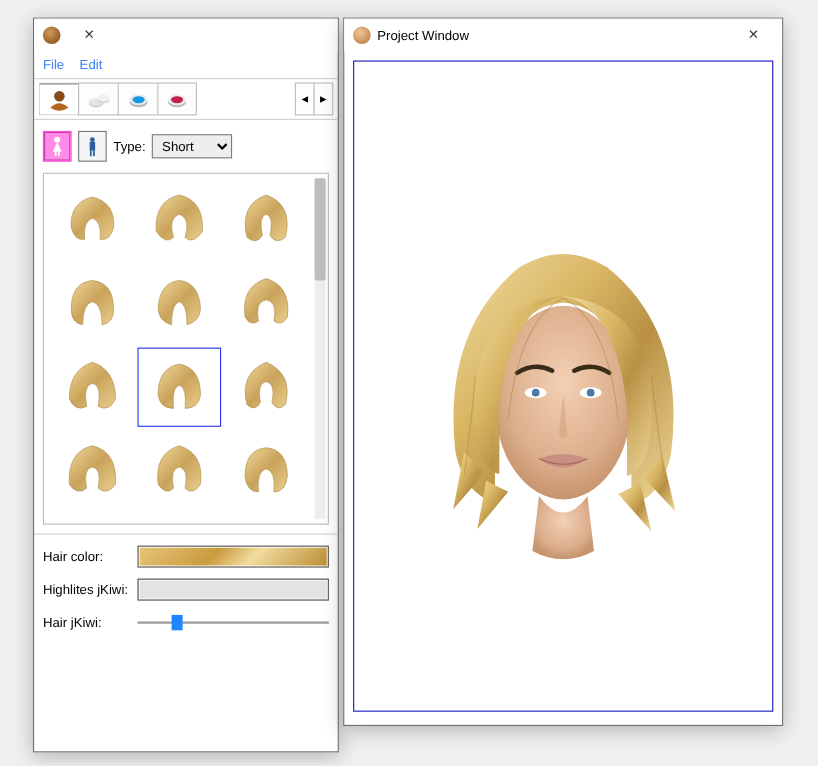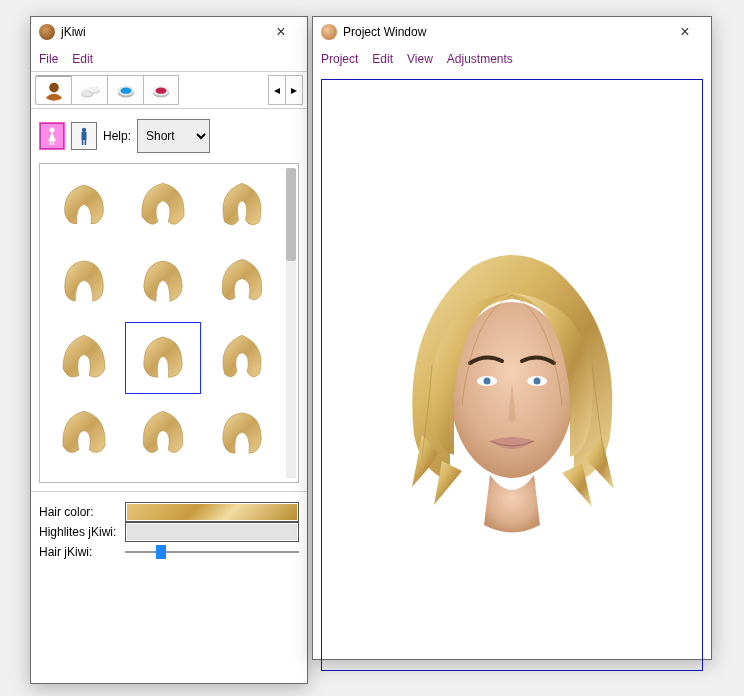--- a/index.html
+++ b/index.html
@@ -4,40 +4,40 @@
 <style>
   * { box-sizing: border-box; margin: 0; padding: 0; font-family: "Segoe UI", Tahoma, sans-serif; font-size: 12px; }
   body { background: #f0f0f0; width: 744px; height: 696px; position: relative; overflow: hidden; }
   .win { position: absolute; background: #fff; border: 1px solid #6b6b6b; box-shadow: 0 4px 18px rgba(0,0,0,0.25); }
   .win-left  { left: 30px; top: 16px; width: 278px; height: 668px; }
   .win-right { left: 312px; top: 16px; width: 400px; height: 644px; }
   .titlebar { height: 30px; display: flex; align-items: center; padding: 0 6px 0 8px; background: #fff; }
   .titlebar .app-icon { width: 16px; height: 16px; border-radius: 50%; margin-right: 6px; }
   .titlebar .title { flex: 1; color: #000; }
   .titlebar .close { width: 40px; text-align: center; color: #333; font-size: 16px; cursor: pointer; }
-  .menubar { height: 24px; display: flex; align-items: center; gap: 14px; padding: 0 8px; color: #701a75; }
+  .menubar { height: 24px; display: flex; align-items: center; gap: 14px; padding: 0 8px; color: #3b82f6; }
   .menubar span { cursor: pointer; }
   .tool-row { height: 38px; display: flex; align-items: center; border-top: 1px solid #d0d0d0; border-bottom: 1px solid #d0d0d0; padding: 0 4px; }
   .tool-tab { width: 36px; height: 30px; border: 1px solid #bbb; border-right: none; display:flex; align-items:center; justify-content:center; background:#fdfdfd; position: relative; }
   .tool-tab:first-child { border-top-left-radius:3px; border-bottom-left-radius:3px; }
   .tool-tab.selected { background:#fff; border-top:2px solid #aaa; }
   .tool-tab:last-of-type { border-right:1px solid #bbb; }
   .arrow-btn { width: 18px; height: 30px; border: 1px solid #bbb; display:flex;align-items:center;justify-content:center;margin-left:4px;cursor:pointer;background:#fdfdfd; }
   .section-label { padding: 8px; border-bottom:1px solid #d0d0d0; }
   .options-bar { display:flex; align-items:center; gap:6px; padding:10px 8px; }
   .gender-btn { width:26px; height:28px; border:1px solid #777; display:flex;align-items:center;justify-content:center;cursor:pointer;background:#f5f5f5;}
   .gender-btn.sel { background:#ff8be6; border-color:#ff57db; box-shadow:0 0 0 1px #c13aa5 inset;}
-  select { height:34px; border:1px solid #7a7a7a; background:#eee; padding:0 4px; }
+  select { height:22px; border:1px solid #7a7a7a; background:#eee; padding:0 4px; }
   .thumb-grid-wrap { margin:0 8px; border:1px solid #bbb; height:320px; padding:6px; position:relative; }
   .thumb-grid { width: calc(100% - 12px); height:100%; overflow:hidden; display:grid; grid-template-columns: repeat(3,1fr); grid-auto-rows:72px; gap:4px;}
   .thumb { border:1px solid transparent; cursor:pointer; display:flex;align-items:center;justify-content:center; }
   .thumb.sel { border:1px solid #2030f0; }
   .scroll-track { position:absolute; right:2px; top:4px; bottom:4px; width:10px; background:#eee; }
   .scroll-thumb { position:absolute; left:0; top:0; width:100%; height:30%; background:#bdbdbd; border-radius:2px;}
-  .props { padding:10px 8px; display:grid; grid-template-columns:86px 1fr; align-items:center; border-top:1px solid #d0d0d0; margin-top:8px;}
+  .props { padding:10px 8px; display:grid; grid-template-columns:86px 1fr; row-gap:10px; align-items:center; border-top:1px solid #d0d0d0; margin-top:8px;}
   .swatch { height:20px; border:1px solid #555; box-shadow:inset 0 0 0 1px #fff; }
   .swatch.hair { background:linear-gradient(135deg,#e8c57a,#c99b3e 40%,#f2dca0 60%,#b98b2f);}
   .swatch.grey { background:#e3e3e3;}
   .slider { position:relative; height:20px; }
   .slider-track { position:absolute; left:0; right:0; top:9px; height:2px; background:#999;}
   .slider-thumb { position:absolute; top:3px; left:18%; width:10px;height:14px; background:#1e87ff; }
   .canvas-area { margin:8px; height:592px; border:1px solid #1316b7; display:flex;align-items:center;justify-content:center; }
 
   
   .hair-svg { width:56px; height:56px; }
@@ -45,21 +45,20 @@
   
   .ic { width:22px; height:22px; }
 
 </style>
 </head>
 <body>
 
 <div class="win win-left">
   <div class="titlebar">
     <div class="app-icon" style="background:radial-gradient(circle at 40% 35%,#d49a5a,#7a4417);"></div>
-    <div class="title">jKiwi</div>
     <div class="close">×</div>
   </div>
   <div class="menubar">
     <span>File</span>
     <span>Edit</span>
   </div>
 
   <div class="tool-row">
     <div class="tool-tab selected">
       <svg class="ic" viewBox="0 0 32 32">
@@ -105,21 +104,21 @@
       </svg>
     </div>
     <div class="gender-btn">
       <svg width="14" height="20" viewBox="0 0 14 20">
         <circle cx="7" cy="4" r="2.2" fill="#2a5fa0"></circle>
           <rect x="4.5" y="6" width="5" height="8" fill="#2a5fa0"></rect>
           <rect x="4.8" y="14" width="1.6" height="5" fill="#2a5fa0"></rect>
           <rect x="7.6" y="14" width="1.6" height="5" fill="#2a5fa0"></rect>
       </svg>
     </div>
-    <span>Help:</span>
+    <span>Type:</span>
     <select id="typeSel"><option>Short</option><option>Medium</option><option>Long</option></select>
   </div>
 
   <div class="thumb-grid-wrap">
     <div class="thumb-grid" id="grid">
         <div class="thumb">
           <svg class="hair-svg" viewBox="0 0 64 64">
     <defs>
               <linearGradient id="g0" x1="0" y1="0" x2="1" y2="1">
       <stop offset="0%" stop-color="#efd89c"></stop>
@@ -279,26 +278,20 @@
         <div class="slider-thumb" id="sThumb" style="left: 18%;"></div>
     </div>
   </div>
 </div>
 
 <div class="win win-right">
   <div class="titlebar">
     <div class="app-icon" style="background:radial-gradient(circle at 40% 35%,#f0c798,#b47338);"></div>
     <div class="title">Project Window</div>
     <div class="close">×</div>
-  </div>
-  <div class="menubar">
-    <span>Project</span>
-    <span>Edit</span>
-    <span>View</span>
-    <span>Adjustments</span>
   </div>
   <div class="canvas-area">
     <svg width="300" height="340" viewBox="0 0 300 340">
       <defs>
         <radialGradient id="skin" cx="50%" cy="40%" r="60%">
           <stop offset="0%" stop-color="#f3d0b4"></stop>
             <stop offset="70%" stop-color="#dcae8c"></stop>
             <stop offset="100%" stop-color="#c6946d"></stop>
         </radialGradient>
         <linearGradient id="blonde" x1="0" y1="0" x2="1" y2="1">

